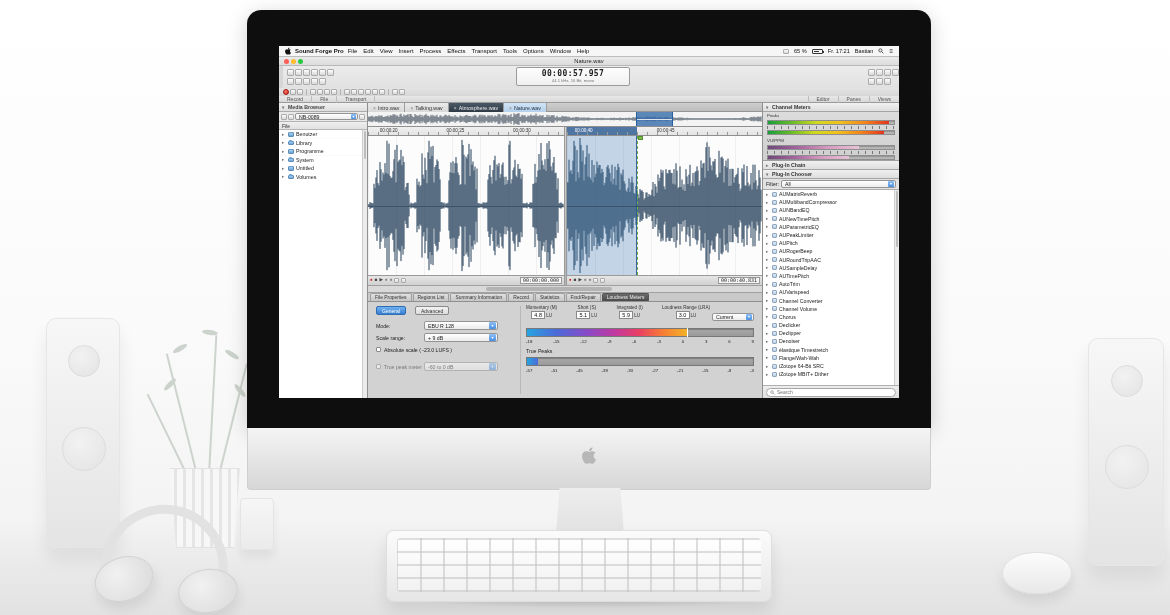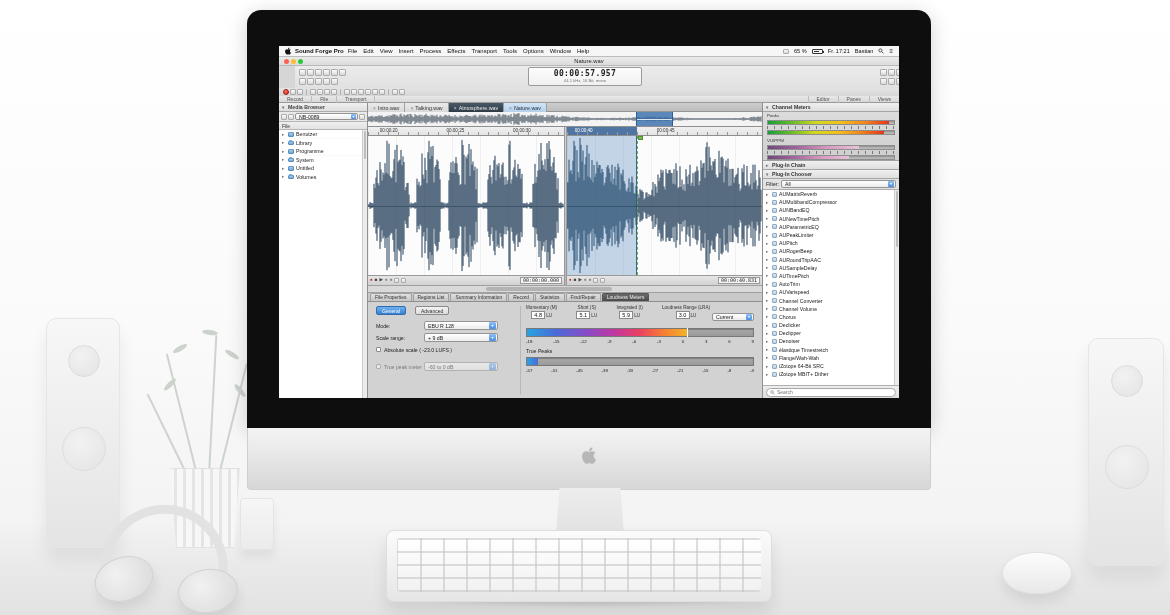--- a/index.html
+++ b/index.html
@@ -34,21 +34,21 @@
 .mb-app{font-weight:bold;margin:0 4px}
 .mb-menus{display:flex;gap:6px}
 .mb-item{white-space:nowrap}
 .mb-right{margin-left:auto;display:flex;align-items:center;gap:5px;font-size:5.6px;color:#111}
 .battery{width:11px;height:5px;border:1px solid #333;border-radius:1px;position:relative}
 .battery i{position:absolute;left:1px;top:1px;bottom:1px;width:60%;background:#333}
 .battery::after{content:'';position:absolute;right:-2px;top:1px;width:1px;height:2px;background:#333}
 .titlebar{position:absolute;left:0;top:11px;width:620px;height:9px;background:linear-gradient(#eaeaea,#dcdcdc);border-bottom:1px solid #b9b9b9}
 .tl{position:absolute;top:2px;width:5px;height:5px;border-radius:50%}
 .win-title{position:absolute;left:0;right:0;top:1px;text-align:center;font-size:5.8px;color:#222}
-.headerrow{position:absolute;left:16px;top:20px;width:620px;height:34px;background:linear-gradient(#ececec,#dbdbdb);border-bottom:1px solid #a9a9a9}
+.headerrow{position:absolute;left:4px;top:20px;width:620px;height:34px;background:linear-gradient(#ececec,#dbdbdb);border-bottom:1px solid #a9a9a9}
 .icon-btn{width:6px;height:6px;background:linear-gradient(#fdfdfd,#d8d8d8);border:1px solid #ababab;border-radius:1px;flex:0 0 auto}
 .b7{width:7px;height:7px}
 .hr-cluster{position:absolute;display:flex;flex-direction:column;gap:2px}
 .hr-row{display:flex;gap:1px}
 .time-display{position:absolute;left:233px;top:1px;width:114px;height:19px;background:linear-gradient(#fdfdfd,#f0f0f0);border:1px solid #9b9b9b;border-radius:2px;text-align:center}
 .td-time{font-family:"DejaVu Sans Mono",monospace;font-size:8px;font-weight:bold;color:#222;letter-spacing:.4px;margin-top:1px}
 .td-sub{font-size:4.2px;color:#777}
 .toolrow{position:absolute;left:0;top:42px;width:620px;height:8px;background:linear-gradient(#e4e4e4,#d6d6d6);display:flex;align-items:center;gap:1px;padding:0 4px}
 .vsep{width:1px;height:6px;background:#b2b2b2;margin:0 2px}
 .rec-dot{width:6px;height:6px;border-radius:50%;background:radial-gradient(circle at 35% 30%,#ff7a6e,#cf2318);border:1px solid #9d1b12}

